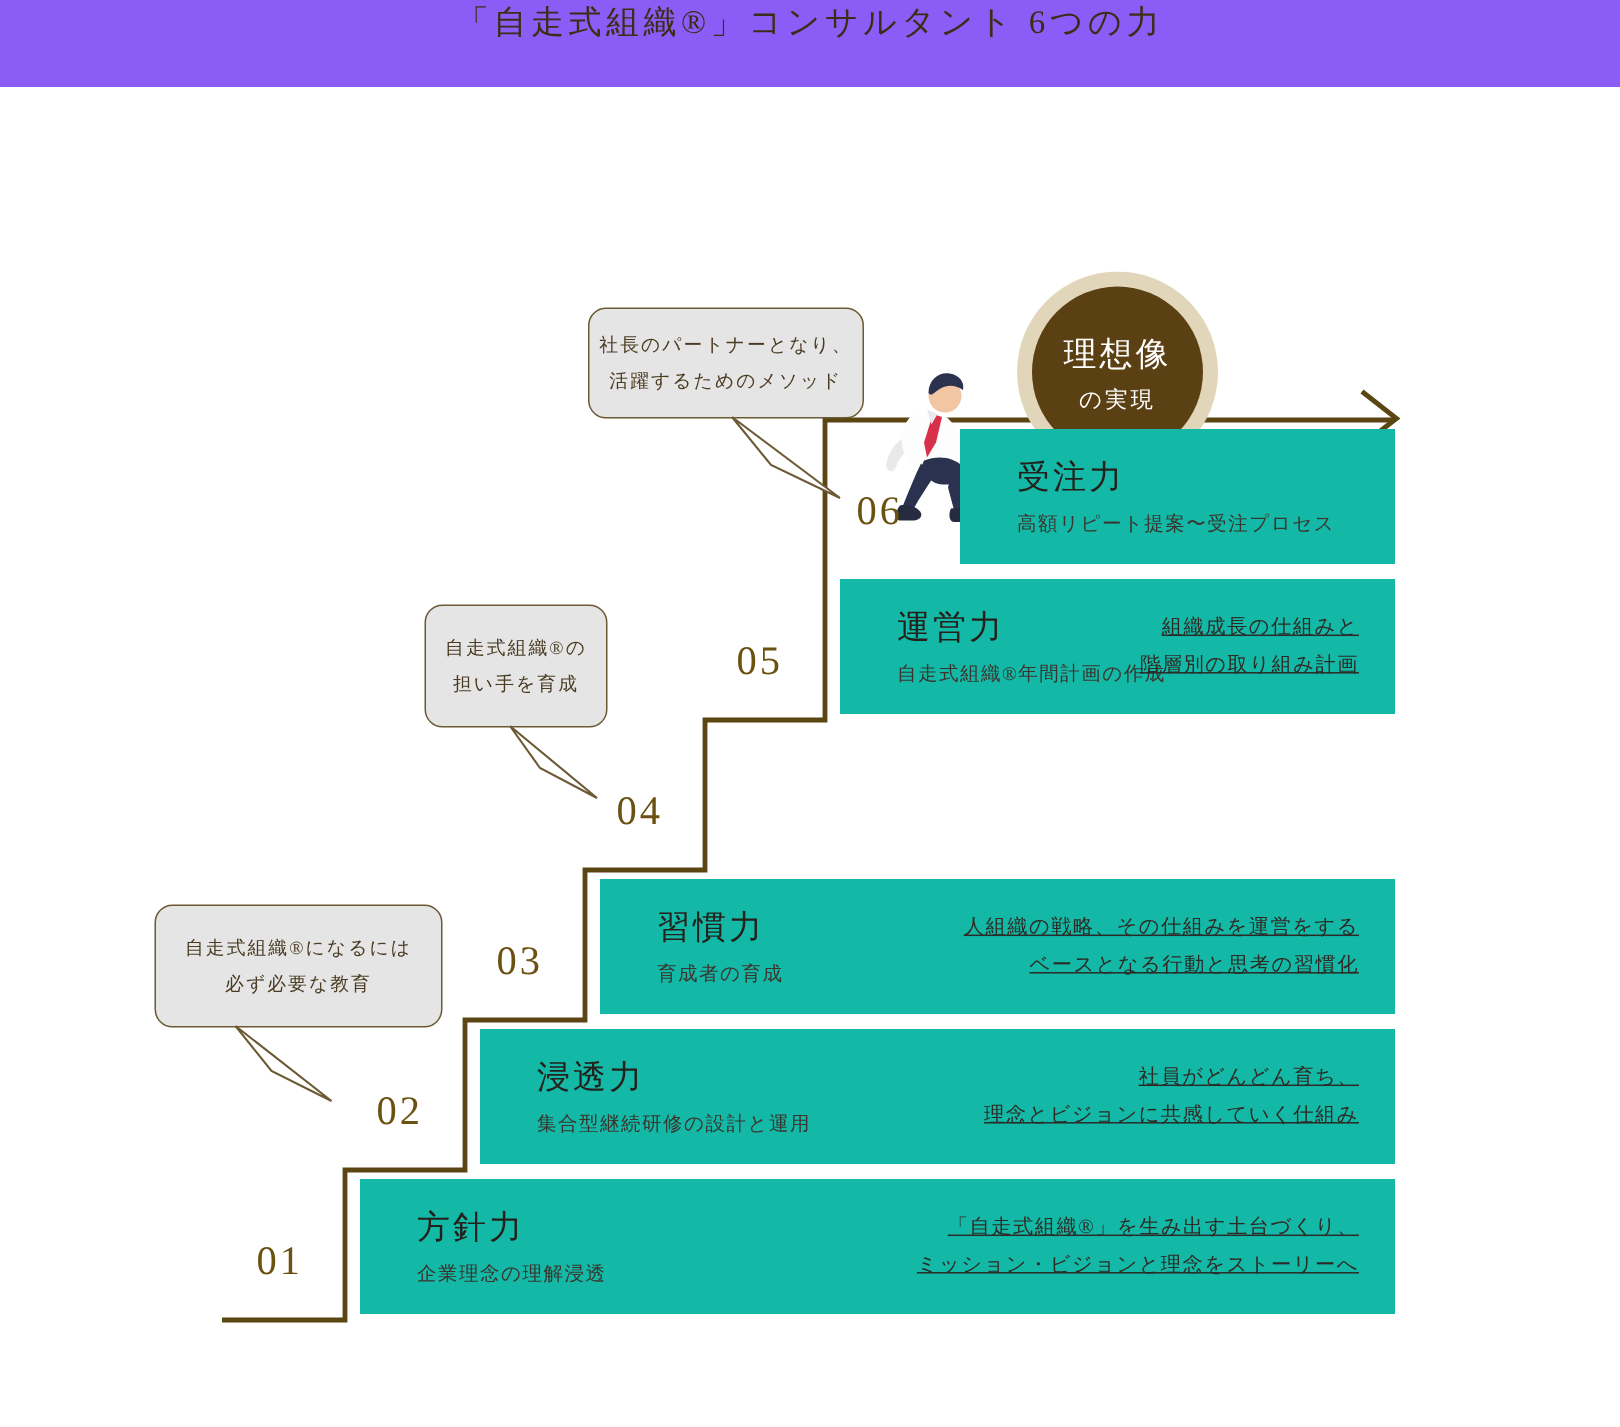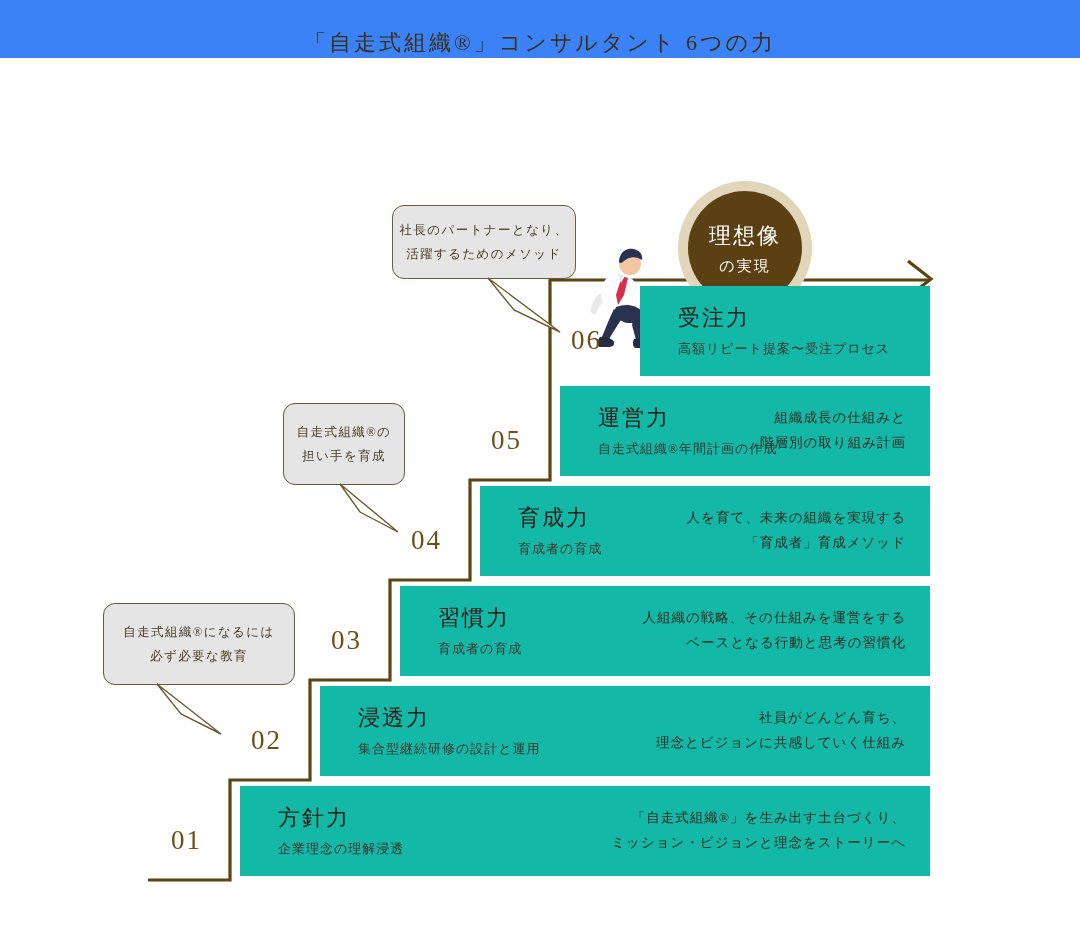--- a/index.html
+++ b/index.html
@@ -15,23 +15,23 @@
     font-family: "Liberation Serif", "DejaVu Serif", serif;
     color: #2b2b2b;
   }
 
   
   .header-band {
     position: absolute;
     left: 0; top: 0;
     width: 1080px;
     height: 58px;
-    background: #3b82f6;
+    background: #8b5cf6;
     display: flex;
-    align-items: flex-end;
+    align-items: flex-start;
     justify-content: center;
   }
   .header-title {
     font-size: 22px;
     letter-spacing: 3px;
     color: #3b2e16;
     font-family: "Liberation Serif", "DejaVu Serif", serif;
     white-space: nowrap;
   }
 
@@ -79,20 +79,21 @@
     letter-spacing: 1px;
     margin-top: 7px;
     white-space: nowrap;
   }
   .step-right {
     position: absolute;
     right: 24px;
     top: 50%;
     transform: translateY(-50%);
     text-align: right;
+    text-decoration: underline;
   }
   .step-right div {
     font-size: 13.5px;
     color: #2e2a24;
     letter-spacing: 1px;
     line-height: 1.85;
     white-space: nowrap;
   }
 
   
@@ -250,30 +251,20 @@
       <div class="step-title">運営力</div>
       <div class="step-sub">自走式組織®年間計画の作成</div>
     </div>
     <div class="step-right">
       <div>組織成長の仕組みと</div>
       <div>階層別の取り組み計画</div>
     </div>
   </div>
   <div class="step-number" style="left:491px; top:367px;">05</div>
 
-  <div class="step-card" style="left:480px; top:428px; width:450px; height:90px;">
-    <div class="step-left">
-      <div class="step-title">育成力</div>
-      <div class="step-sub">育成者の育成</div>
-    </div>
-    <div class="step-right">
-      <div>人を育て、未来の組織を実現する</div>
-      <div>「育成者」育成メソッド</div>
-    </div>
-  </div>
   <div class="step-number" style="left:411px; top:467px;">04</div>
 
   <div class="step-card" style="left:400px; top:528px; width:530px; height:90px;padding-left:17px;">
     <div class="step-left">
       <div class="step-title">習慣力</div>
       <div class="step-sub">育成者の育成</div>
     </div>
     <div class="step-right">
       <div>人組織の戦略、その仕組みを運営をする</div>
       <div>ベースとなる行動と思考の習慣化</div>

